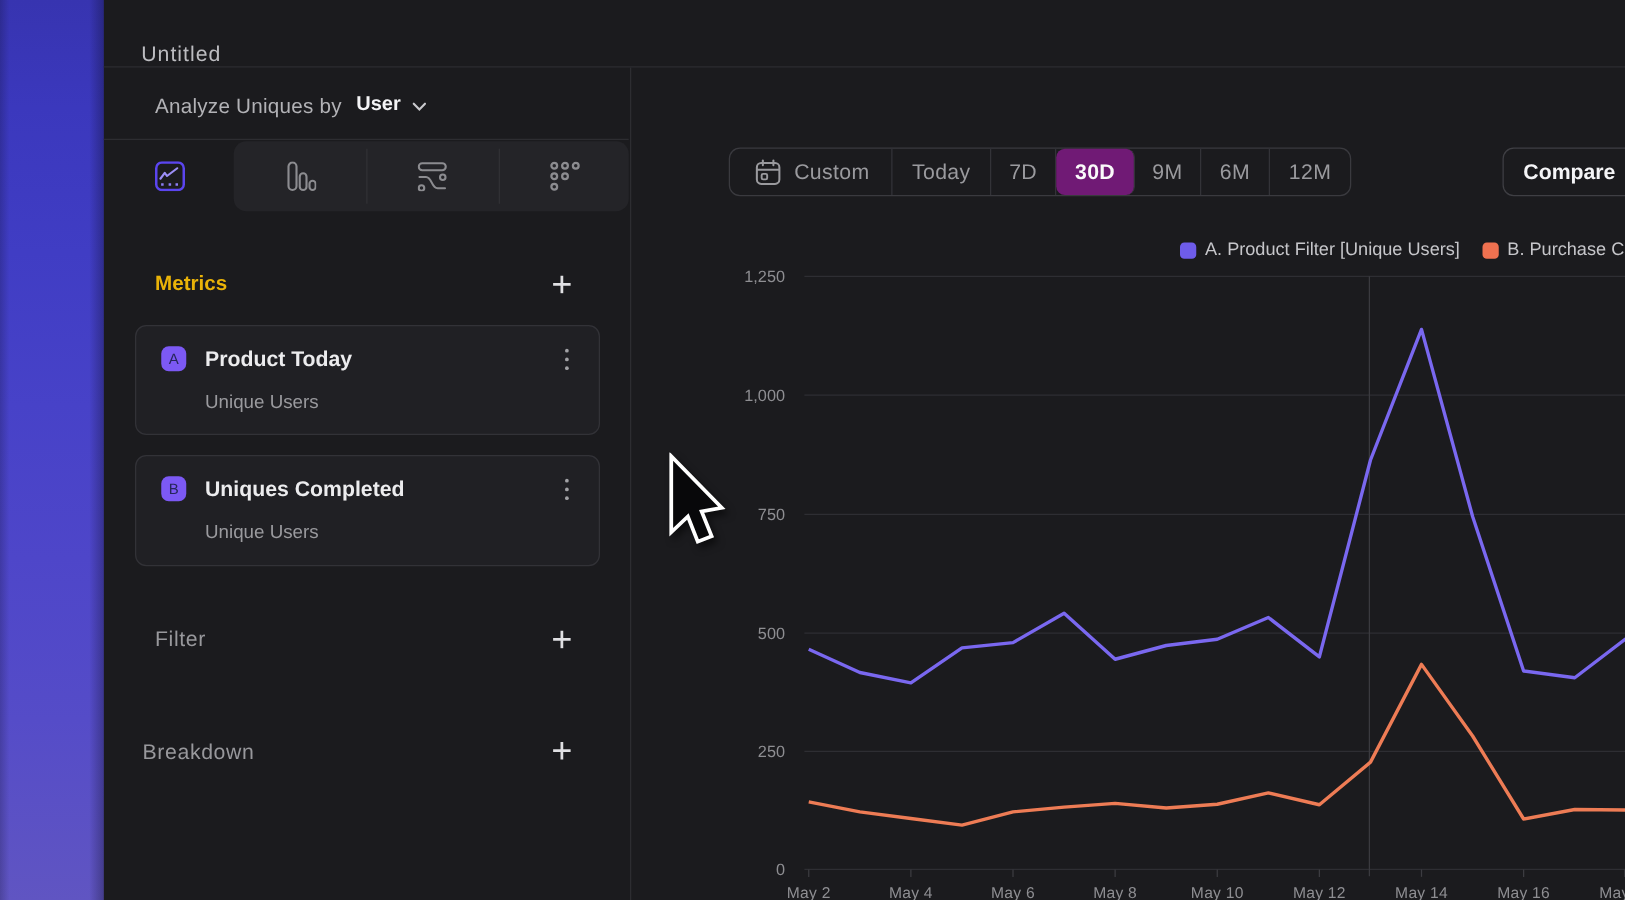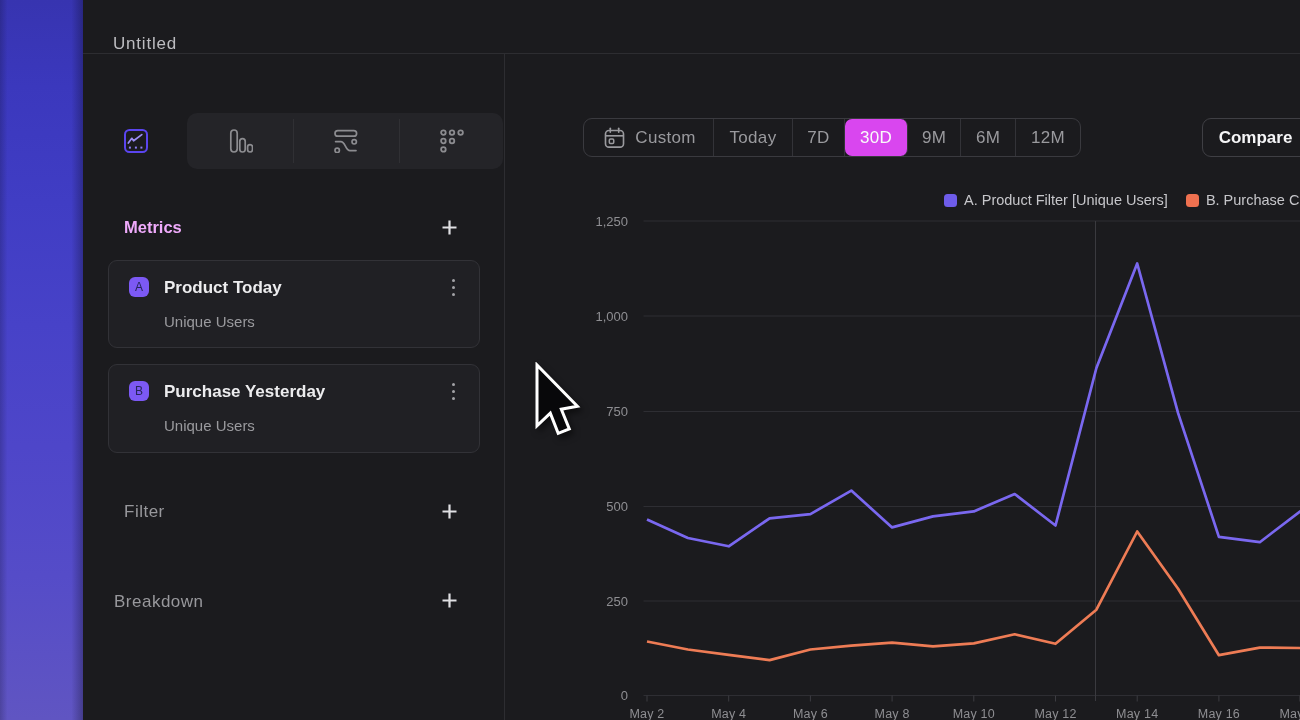--- a/index.html
+++ b/index.html
@@ -11,46 +11,53 @@
   .untitled{position:absolute;left:30px;top:5px;font-size:17px;letter-spacing:.8px;color:#bcbcc0;margin-top:29px;}
   .panel{position:absolute;left:83px;top:54px;width:421px;height:666px;border-right:1px solid #2d2d31;}
   .analyzerow{position:absolute;left:0;top:0;width:420px;height:57px;border-bottom:1px solid #2d2d31;}
   .analyzerow .lab{position:absolute;left:41px;top:22px;font-size:16.5px;letter-spacing:.2px;color:#b2b2b6;}
   .analyzerow .user{position:absolute;left:202px;top:21px;font-size:16px;font-weight:700;color:#f4f4f6;}
   .tabsrow{position:absolute;left:0;top:58px;width:420px;height:58px;}
   .tabblock{position:absolute;left:104px;top:1px;width:316px;height:56px;background:#242428;border-radius:10px;}
   .tabdiv{position:absolute;top:6px;height:44px;width:1px;background:#303034;}
   .tabicon{position:absolute;top:17px;}
   .section-label{position:absolute;font-size:17px;letter-spacing:.5px;color:#98989c;}
-  .metrics-label{position:absolute;left:41px;top:164px;font-size:16.5px;font-weight:700;color:#f0abfc;}
+  .metrics-label{position:absolute;left:41px;top:164px;font-size:16.5px;font-weight:700;color:#eab308;}
   .card{position:absolute;left:25px;width:370px;background:#202024;border:1px solid #323237;border-radius:9px;}
   .badge{position:absolute;left:20px;top:16px;width:20px;height:20px;border-radius:6px;background:#7c59f4;
     color:#26265a;font-size:12px;font-weight:400;text-align:center;line-height:20px;}
   .cardtitle{position:absolute;left:55px;top:17px;font-size:17px;font-weight:700;color:#ececee;}
   .cardsub{position:absolute;left:55px;top:52px;font-size:15px;color:#9a9a9e;}
   .kebab{position:absolute;left:343px;top:18px;width:4px;}
   .kebab i{display:block;width:3.4px;height:3.4px;border-radius:50%;background:#a2a2a6;margin-bottom:3.4px;}
   .chart{position:absolute;left:504px;top:54px;width:796px;height:666px;}
   .segwrap{position:absolute;left:79px;top:64px;height:39px;display:flex;border:1px solid #3a3a3f;border-radius:9px;box-sizing:border-box;align-items:center;}
   .seg{height:37px;line-height:37px;text-align:center;font-size:17px;letter-spacing:.3px;color:#9a9a9e;box-sizing:border-box;border-right:1px solid #333338;}
   .seg.last{border-right:none;}
-  .seg.sel{background:#d946ef;color:#fafafa;font-weight:400;border-radius:7px;border-right:1px solid #333338;}
+  .seg.sel{background:#701a75;color:#fafafa;font-weight:700;border-radius:7px;border-right:1px solid #333338;}
   .compare{position:absolute;left:698px;top:64px;width:107px;height:39px;border:1px solid #3f3f44;border-radius:9px;
     box-sizing:border-box;color:#f5f5f7;font-size:17px;font-weight:700;text-align:center;line-height:37px;}
   .legend{position:absolute;left:440px;top:138px;display:flex;align-items:center;font-size:14.5px;color:#c6c6ca;white-space:nowrap;}
   .sw{width:13px;height:13px;border-radius:3.5px;display:inline-block;margin-right:7px;}
 </style>
 </head>
 <body>
   <div class="strip"></div>
   <div class="topbar">
     <div class="untitled">Untitled</div>
   </div>
 
   <div class="panel">
+    <div class="analyzerow">
+      <span class="lab">Analyze Uniques by</span>
+      <span class="user">User</span>
+      <svg style="position:absolute;left:246px;top:27px" width="13" height="9" viewBox="0 0 13 9">
+        <path d="M2 2 L6.5 6.6 L11 2" stroke="#c9c9cd" stroke-width="1.7" fill="none" stroke-linecap="round"></path>
+      </svg>
+    </div>
     <div class="tabsrow">
       <div class="tabblock">
         <div class="tabdiv" style="left:106px"></div>
         <div class="tabdiv" style="left:212px"></div>
       </div>
       <svg class="tabicon" style="left:41px" width="24" height="24" viewBox="0 0 24 24">
         <rect x="1" y="1" width="22" height="22" rx="4.5" stroke="#5b45ef" stroke-width="2" fill="none"></rect>
         <path d="M4.3 14 L7.8 9.3 L9.6 11.8 L17.8 5.6" stroke="#9c8ef6" stroke-width="1.7" fill="none" stroke-linecap="round" stroke-linejoin="round"></path>
         <rect x="4.9" y="17.6" width="2" height="2" fill="#8c7df4"></rect>
         <rect x="10.9" y="17.6" width="2" height="2" fill="#8c7df4"></rect>
@@ -87,21 +94,21 @@
       <div class="cardtitle">Product Today</div>
       <div class="cardsub">Unique Users</div>
       <div class="kebab">
         <i></i>
         <i></i>
         <i></i>
       </div>
     </div>
     <div class="card" style="top:310px;height:87px">
       <div class="badge">B</div>
-      <div class="cardtitle">Purchase Yesterday</div>
+      <div class="cardtitle">Uniques Completed</div>
       <div class="cardsub">Unique Users</div>
       <div class="kebab">
         <i></i>
         <i></i>
         <i></i>
       </div>
     </div>
 
     <div class="section-label" style="left:41px;top:448px">Filter</div>
     <svg class="plussvg" style="position:absolute;left:359px;top:450px" width="15" height="15" viewBox="0 0 15 15">

